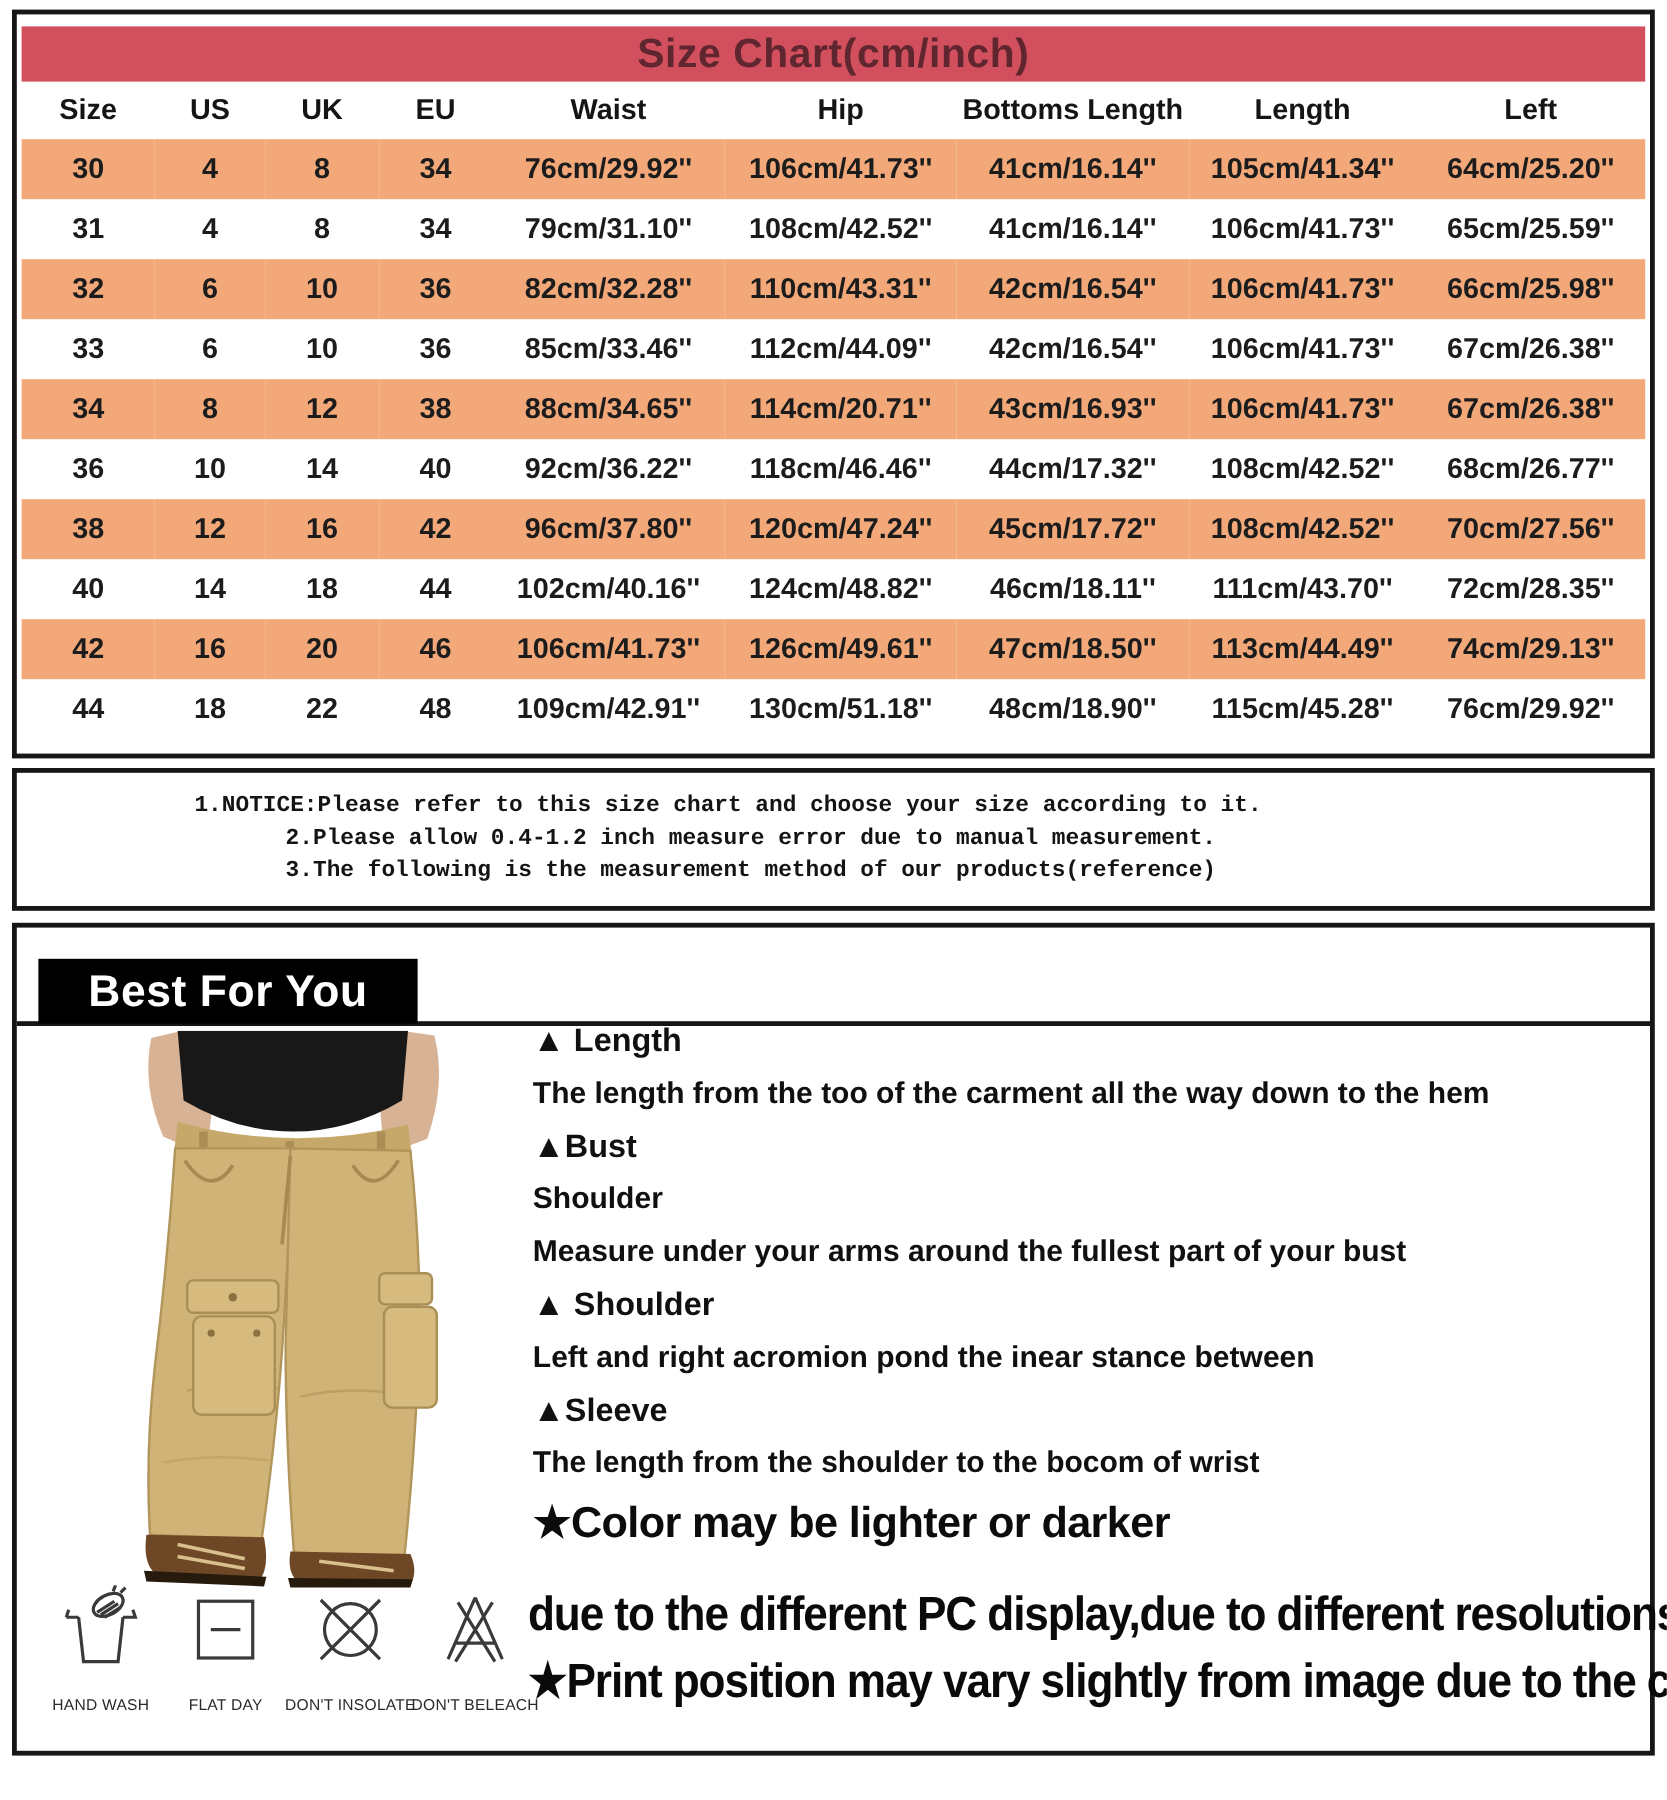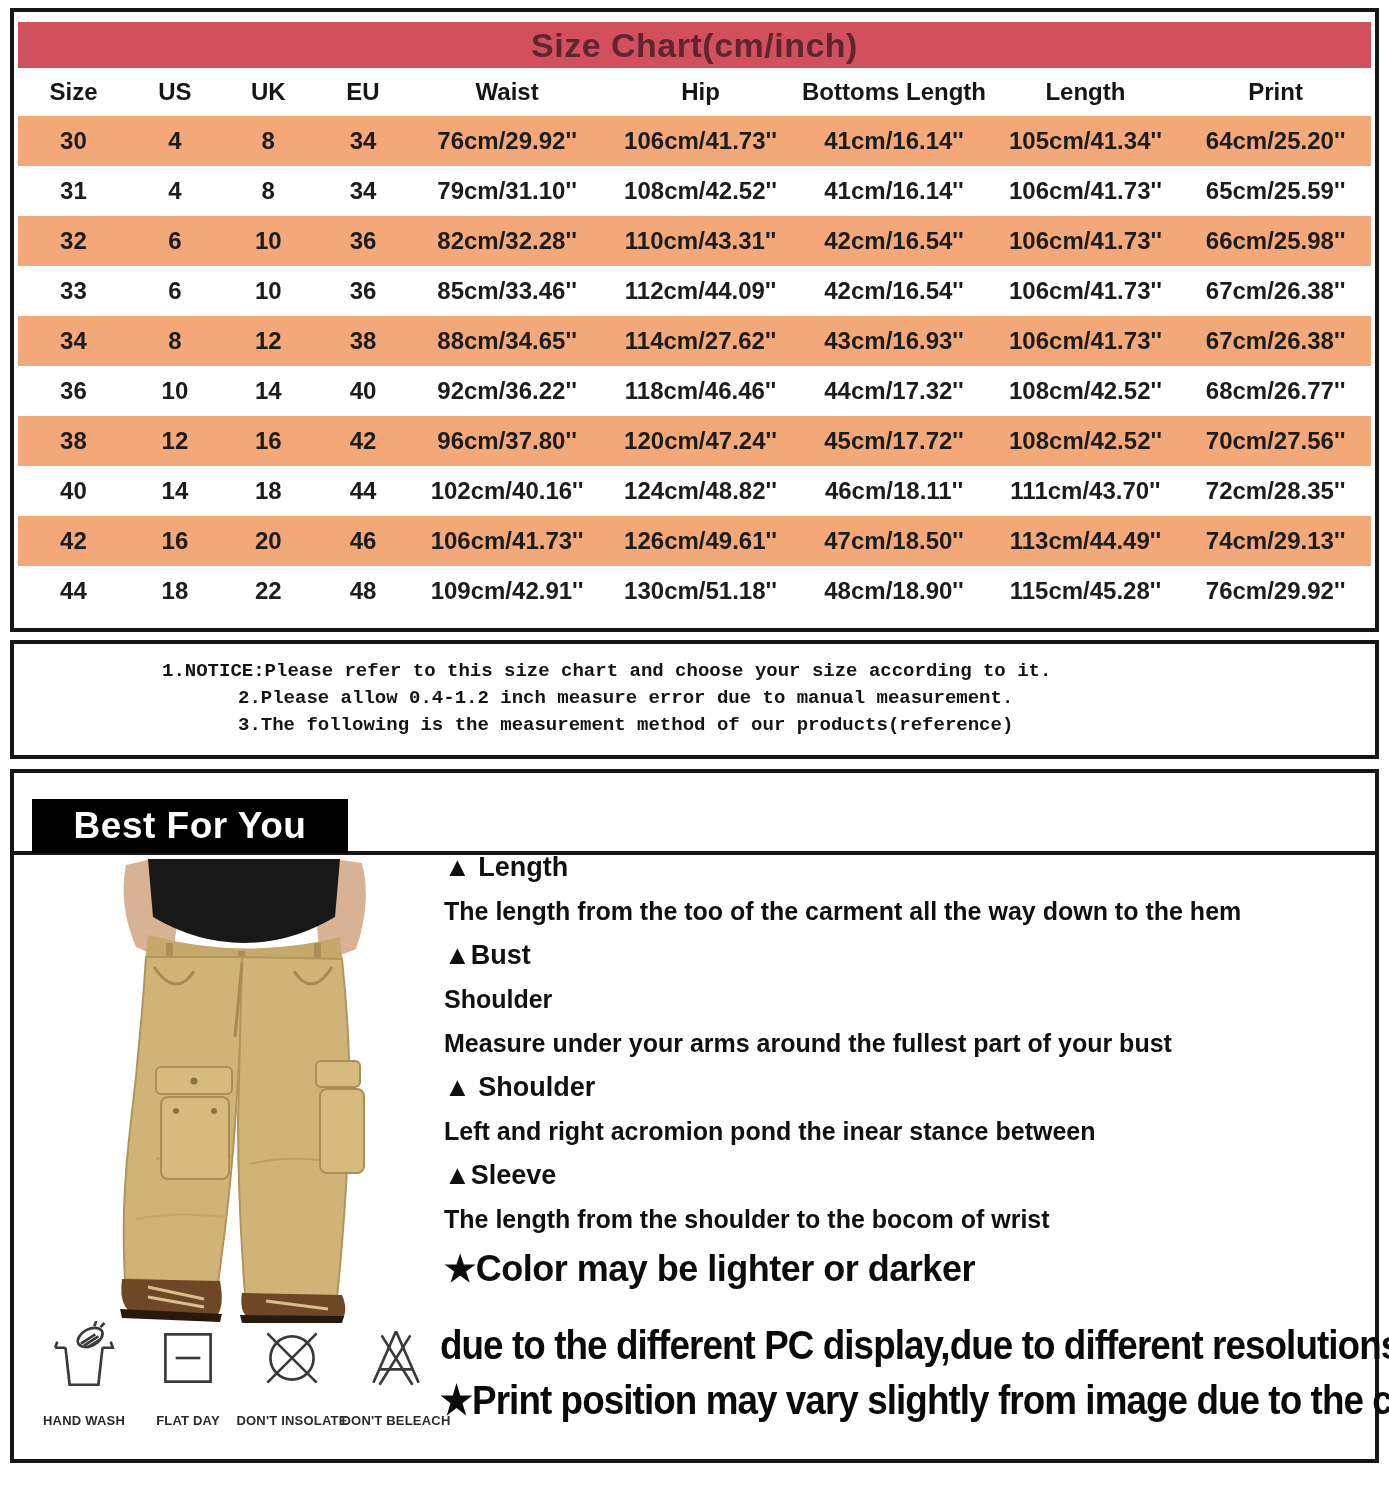--- a/index.html
+++ b/index.html
@@ -36,21 +36,21 @@
   .g-star{font-size:36px;font-weight:bold;color:#0c0c0c;line-height:38px;margin-top:2px;letter-spacing:-.5px;}
   .bottom-note{position:absolute;left:426px;font-weight:bold;color:#0a0a0a;white-space:nowrap;
                transform:scaleX(.92);transform-origin:left center;letter-spacing:-1px;}
   .note1{top:550px;font-size:40px;}
   .note2{top:604px;font-size:40px;}
 
   
   .care-row{position:absolute;left:20px;top:548px;width:412px;display:flex;justify-content:space-between;}
   .care-item{display:flex;flex-direction:column;align-items:center;width:100px;}
   .care-item svg{width:74px;height:74px;}
-  .care-label{margin-top:18px;font-size:13px;font-weight:bold;color:#2a2a2a;white-space:nowrap;letter-spacing:.2px;}
+  .care-label{margin-top:18px;font-size:13px;font-weight:normal;color:#2a2a2a;white-space:nowrap;letter-spacing:.2px;}
 </style>
 </head>
 <body>
 
 <div class="page">
 
   <section class="box table-box">
     <div class="title-banner">
       <span>Size Chart(cm/inch)</span>
     </div>
@@ -69,21 +69,21 @@
       <thead>
         <tr>
             <th>Size</th>
             <th>US</th>
             <th>UK</th>
             <th>EU</th>
             <th>Waist</th>
             <th>Hip</th>
             <th>Bottoms Length</th>
             <th>Length</th>
-            <th>Print</th>
+            <th>Left</th>
           </tr>
       </thead>
       <tbody>
           <tr>
             <td>30</td>
             <td>4</td>
             <td>8</td>
             <td>34</td>
             <td>76cm/29.92''</td>
             <td>106cm/41.73''</td>
@@ -123,21 +123,21 @@
             <td>42cm/16.54''</td>
             <td>106cm/41.73''</td>
             <td>67cm/26.38''</td>
           </tr>
           <tr>
             <td>34</td>
             <td>8</td>
             <td>12</td>
             <td>38</td>
             <td>88cm/34.65''</td>
-            <td>114cm/27.62''</td>
+            <td>114cm/20.71''</td>
             <td>43cm/16.93''</td>
             <td>106cm/41.73''</td>
             <td>67cm/26.38''</td>
           </tr>
           <tr>
             <td>36</td>
             <td>10</td>
             <td>14</td>
             <td>40</td>
             <td>92cm/36.22''</td>

